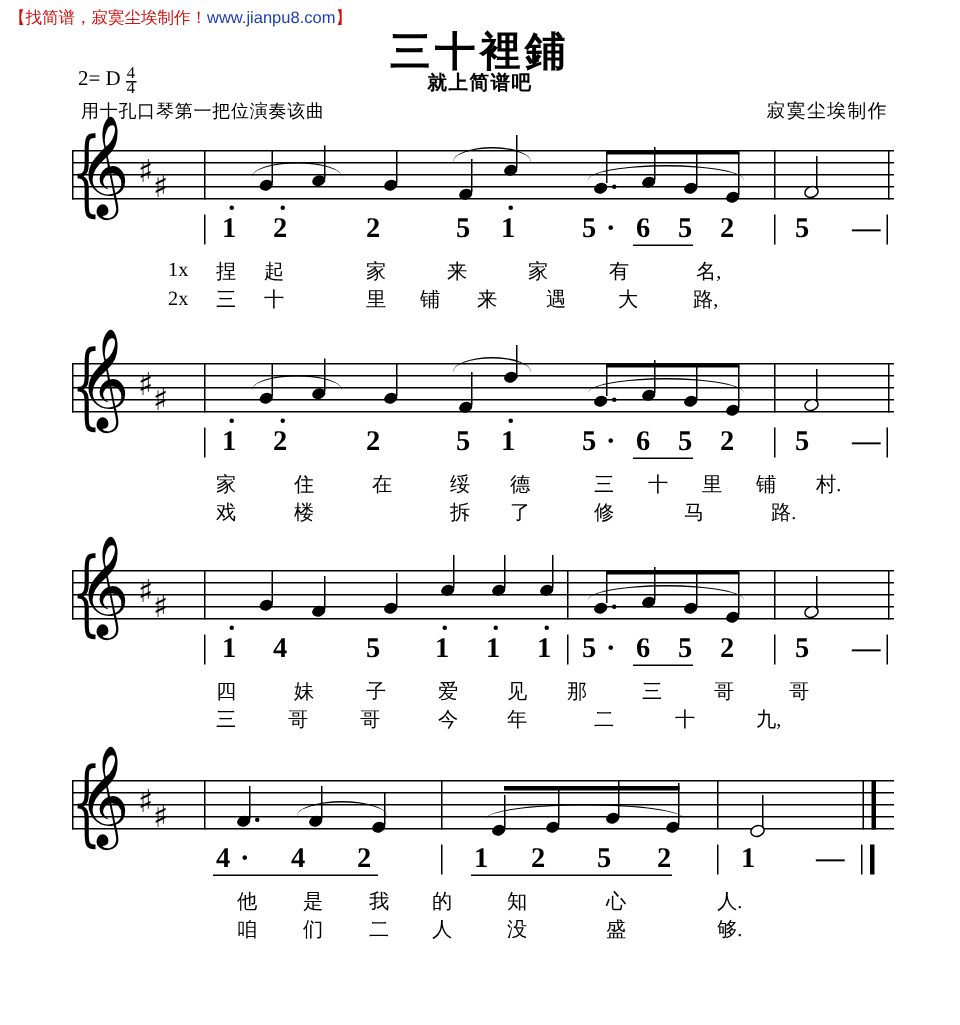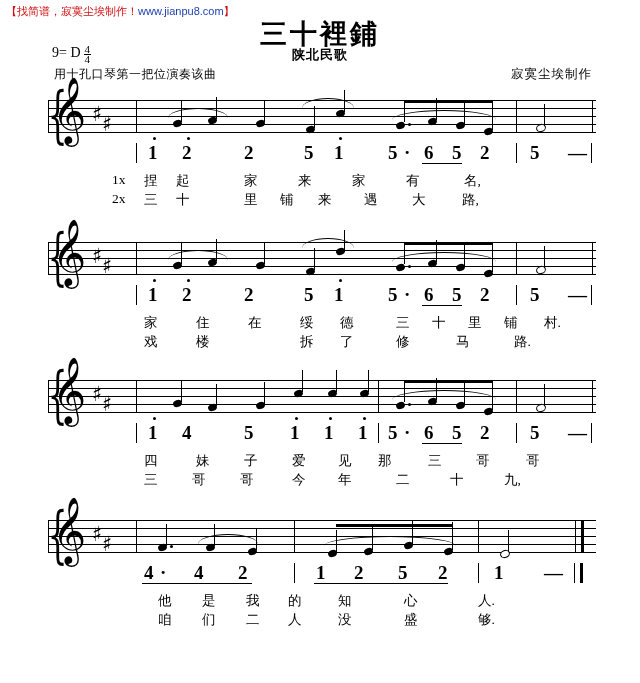--- a/index.html
+++ b/index.html
@@ -237,24 +237,24 @@
   }
 </style>
 </head>
 <body>
 
 <div class="watermark">
   <span>【找简谱，寂寞尘埃制作！</span><span class="blue">www.jianpu8.com</span><span>】</span>
 </div>
 
 <div class="title">三十裡鋪</div>
-<div class="subtitle">陕北民歌</div>
+<div class="subtitle">就上简谱吧</div>
 
 <div class="keysig">
-  <span>9= D</span><span class="meter"><span class="num">4</span><span>4</span></span>
+  <span>2= D</span><span class="meter"><span class="num">4</span><span>4</span></span>
 </div>
 
 <div class="note-left">用十孔口琴第一把位演奏该曲</div>
 <div class="note-right">寂寞尘埃制作</div>
 
 <div class="system" style="top:92px;">
   <div class="staff">
     <div class="line" style="top:8px;"></div>
     <div class="line" style="top:16px;"></div>
     <div class="line" style="top:24px;"></div>

